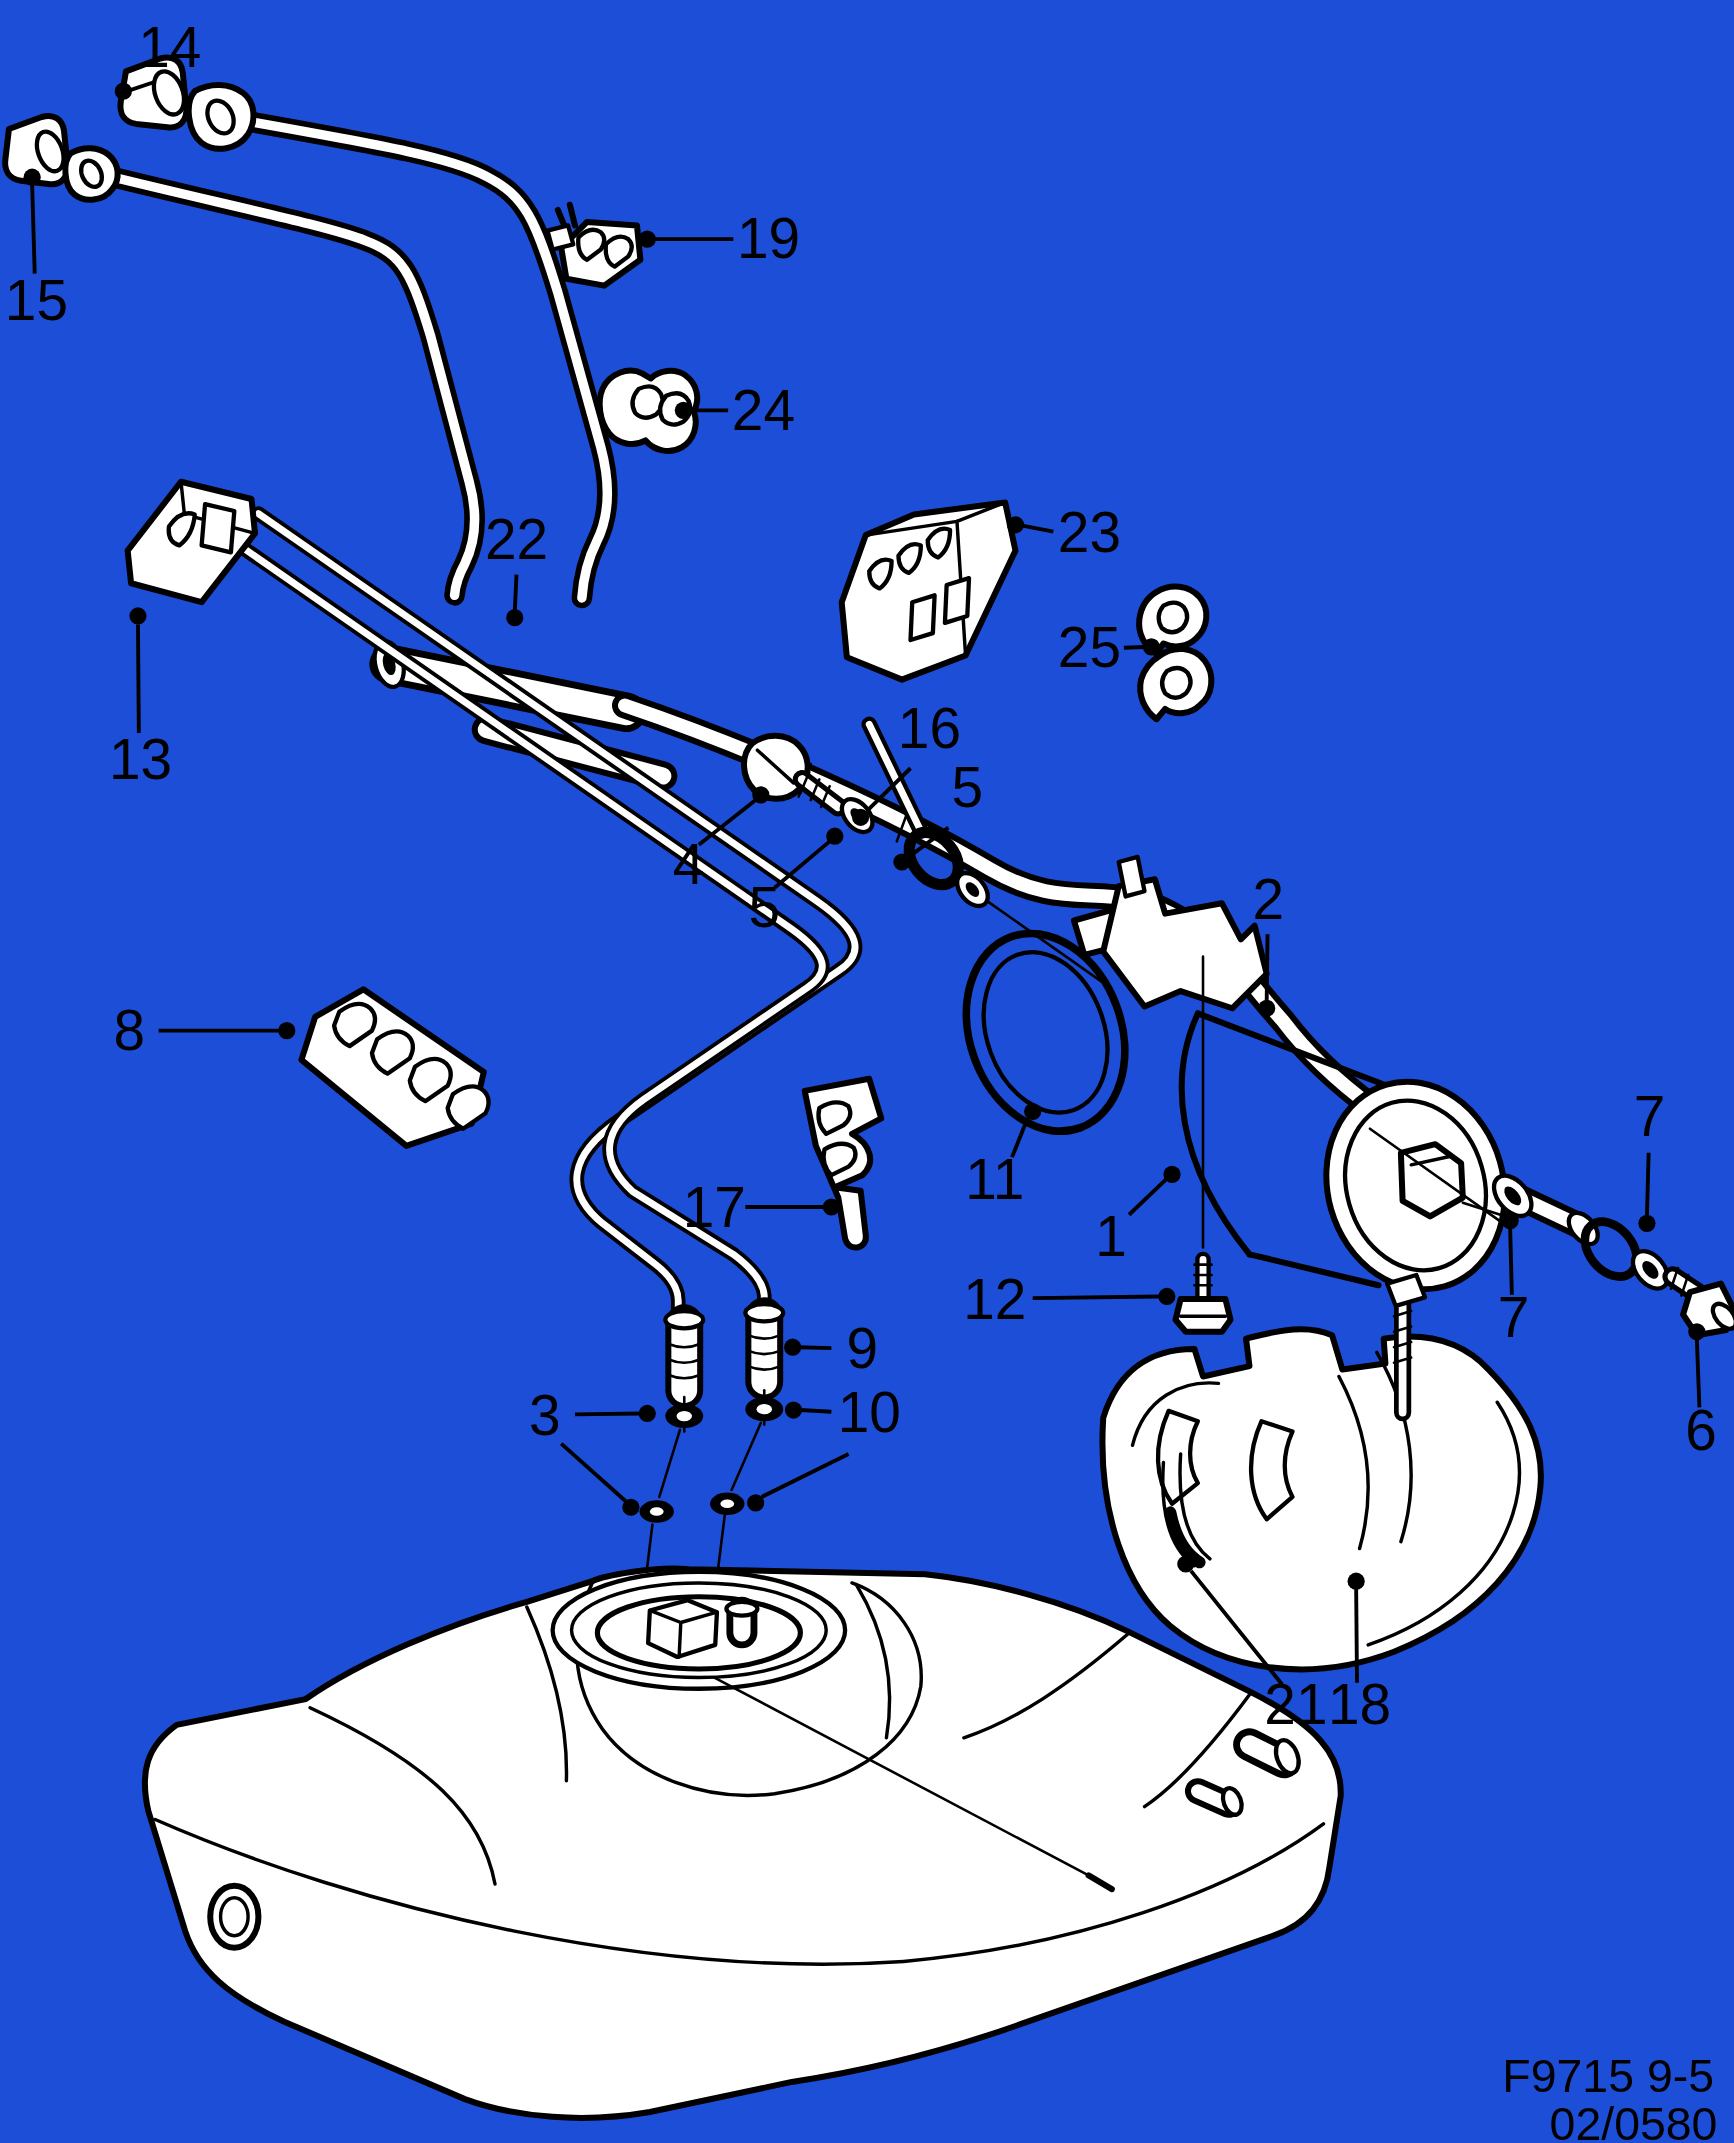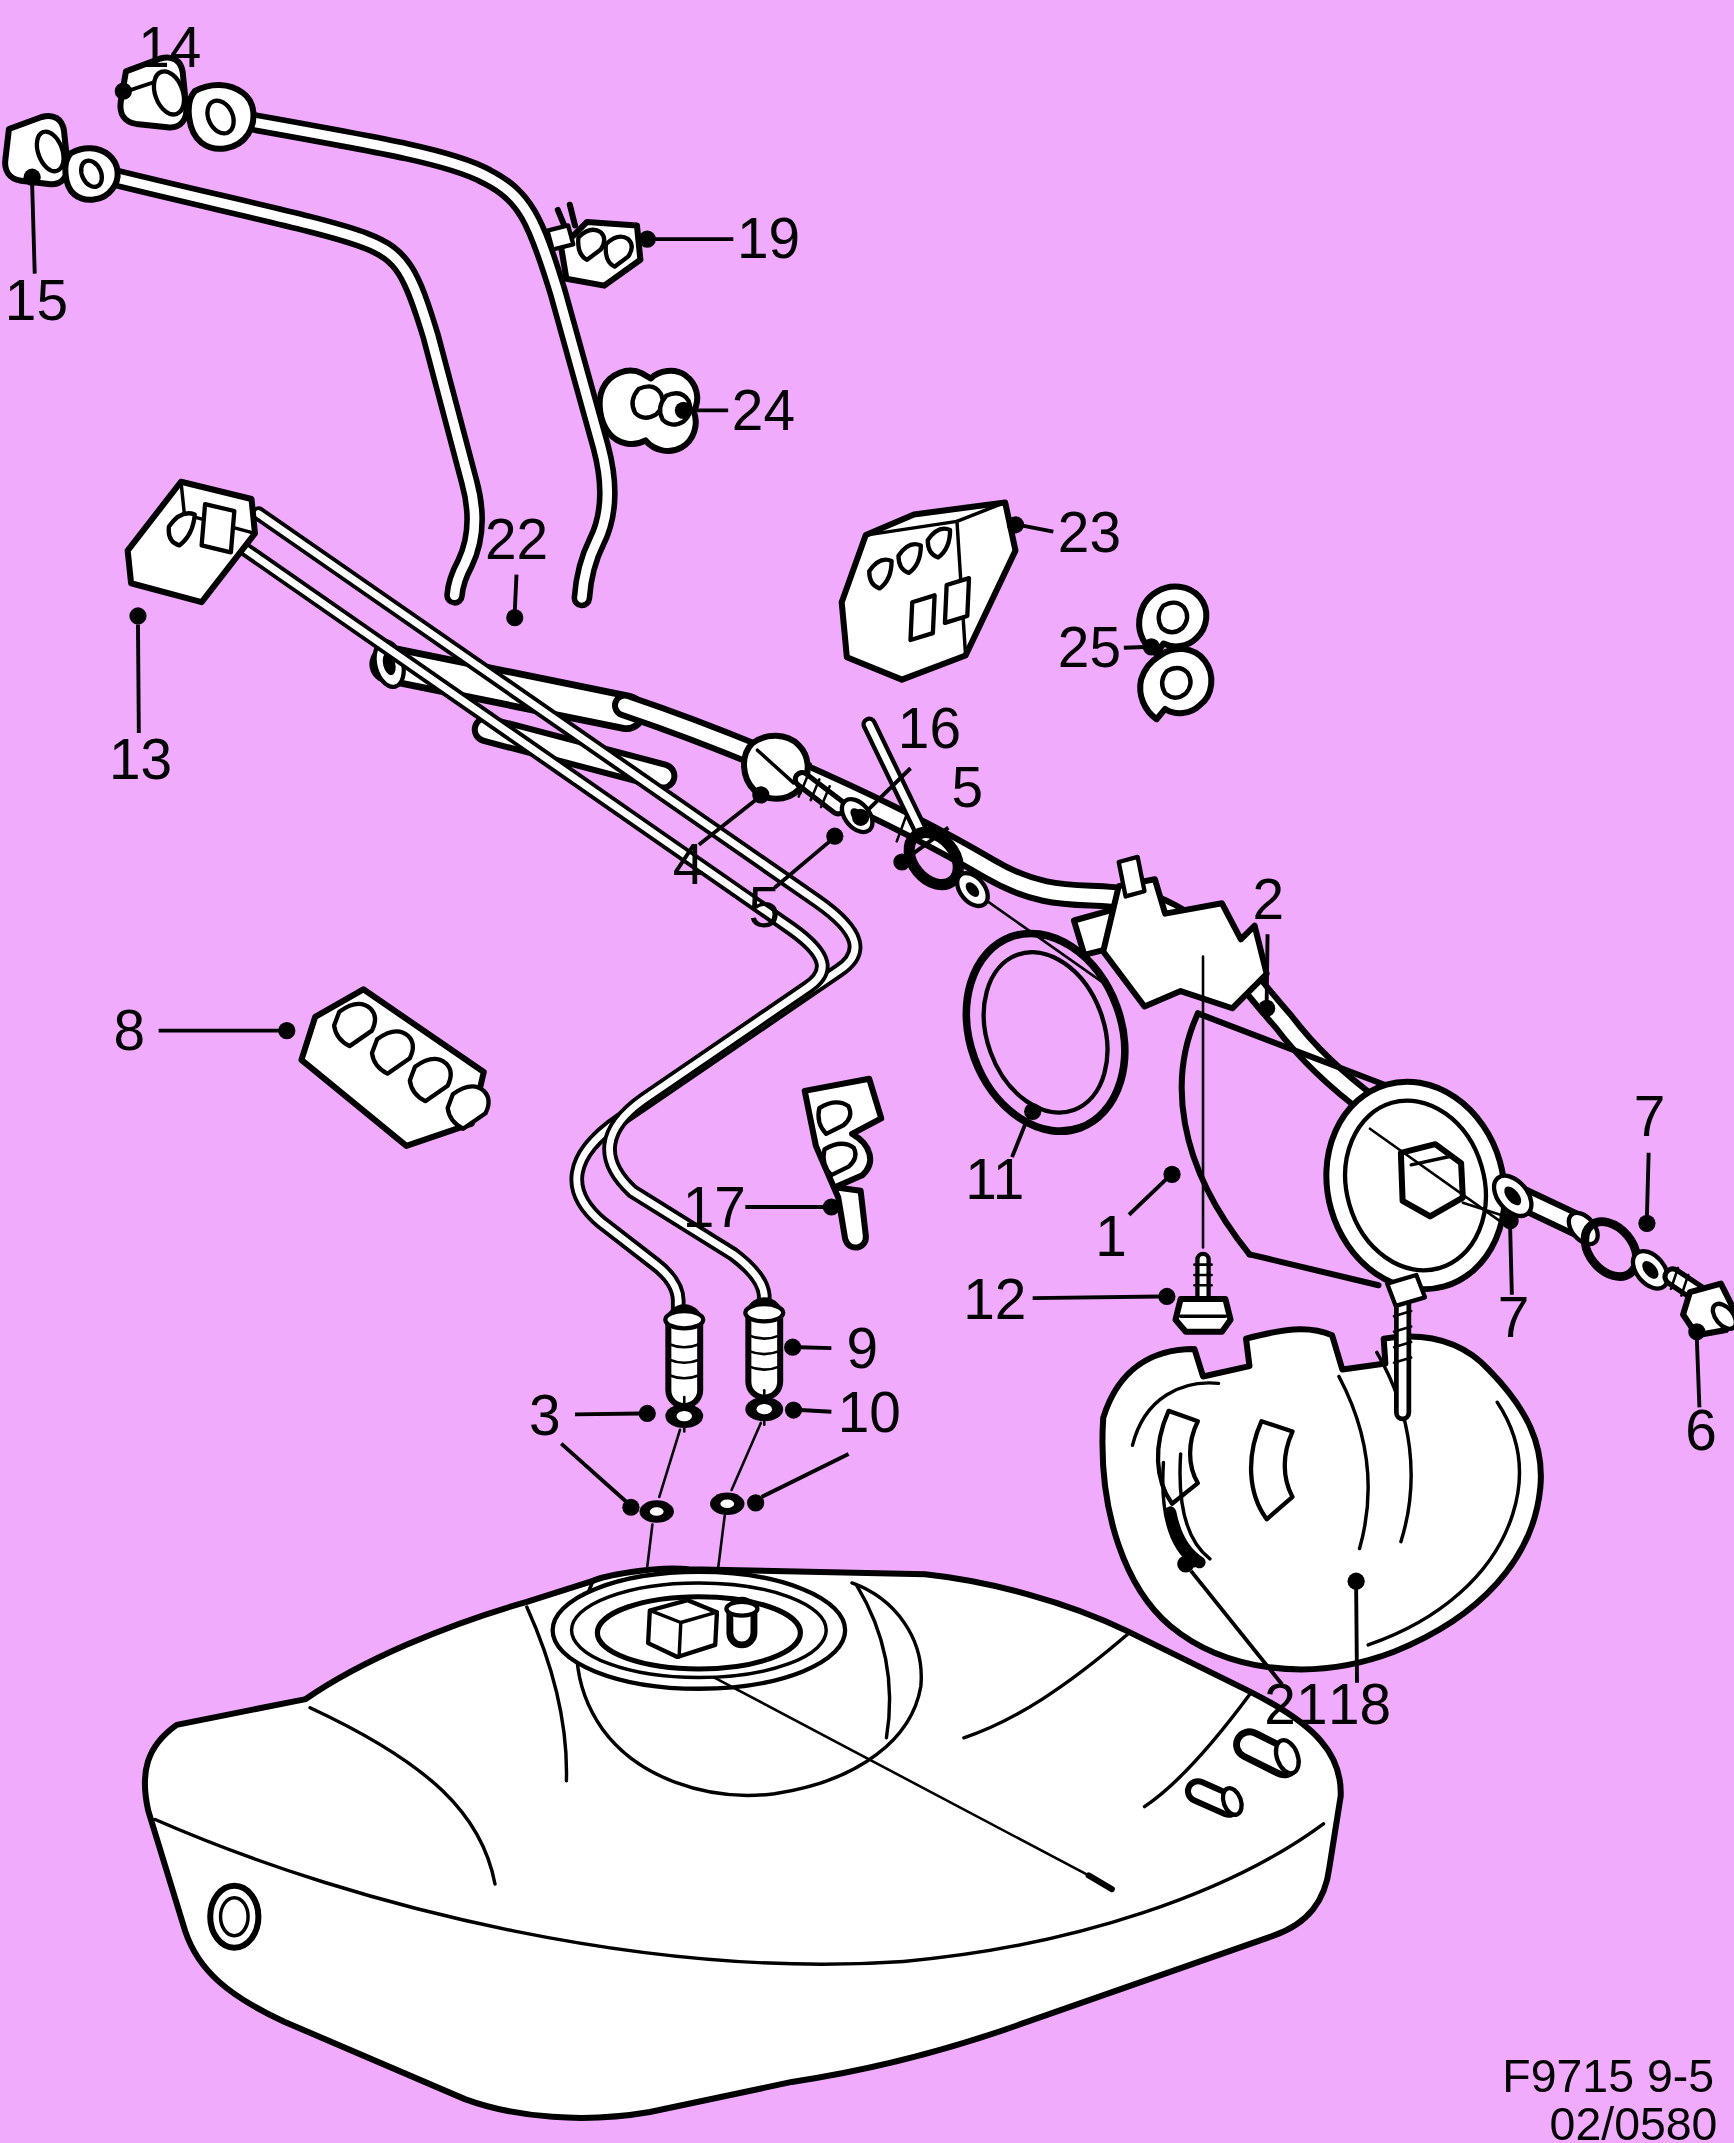--- a/index.html
+++ b/index.html
@@ -1,17 +1,17 @@
 <!DOCTYPE html>
 <html style="font-size:13.8px"><head>
 <meta charset="utf-8">
 <style>
   html,body{margin:0;padding:0;background:#ffffff;}
   body{font-family:"Liberation Sans", sans-serif;}
-  .page{position:relative;width:1735px;height:2143px;background:#f0abfc;overflow:hidden;}
+  .page{position:relative;width:1735px;height:2143px;background:#1d4ed8;overflow:hidden;}
   svg{display:block;}
   .ln{fill:none;stroke:#000;stroke-width:7;stroke-linecap:round;stroke-linejoin:round;}
   .thin{fill:none;stroke:#000;stroke-width:4;stroke-linecap:round;stroke-linejoin:round;}
   .hair{fill:none;stroke:#000;stroke-width:3;stroke-linecap:round;}
   .part{fill:#fff;stroke:#000;stroke-width:7;stroke-linejoin:round;}
   .part2{fill:#fff;stroke:#000;stroke-width:5;stroke-linejoin:round;}
   .tube-o{fill:none;stroke:#000;stroke-linecap:round;stroke-linejoin:round;}
   .tube-i{fill:none;stroke:#fff;stroke-linecap:round;stroke-linejoin:round;}
   .leader{stroke:#000;stroke-width:4.5;}
   .dot{fill:#000;}

